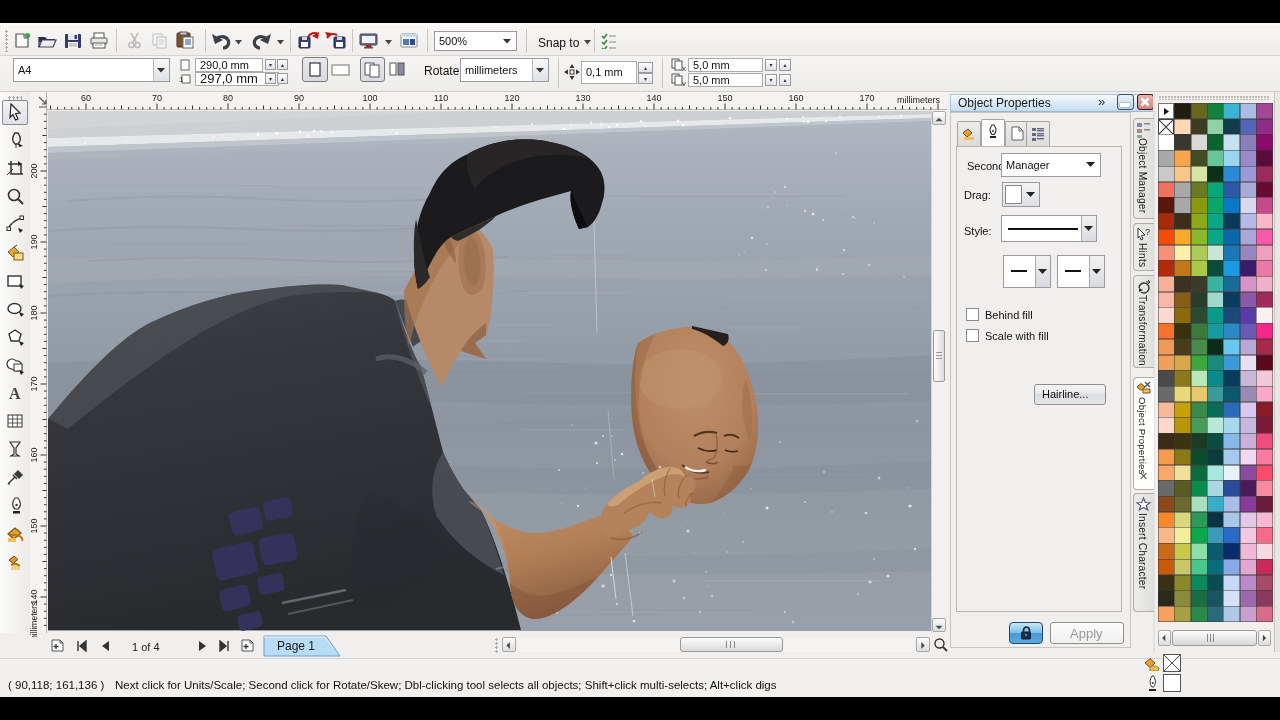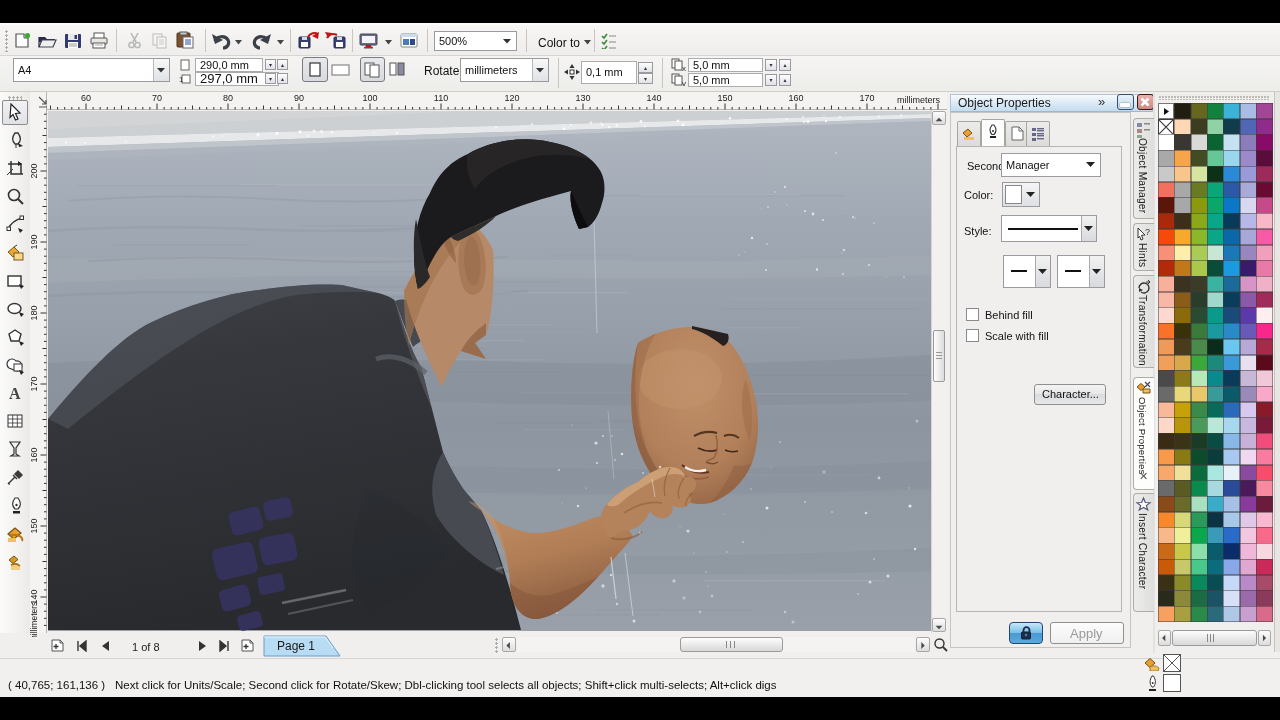--- a/index.html
+++ b/index.html
@@ -95,21 +95,21 @@
     <rect x="1" y="2" width="16" height="3" fill="#c8dcf0"></rect>
     <rect x="3" y="7" width="6" height="6" fill="#4a7ab8"></rect>
     <rect x="10" y="7" width="5" height="6" fill="#2a4a88"></rect>
   </svg>
 <div style="position:absolute;left:427px;top:29px;width:1px;height:23px;background:#c9c6c2"></div>
 <div class="fld" style="left:434px;top:31px;width:83px;height:20px;line-height:18px;border-color:#9a9aa0">500%</div>
 <svg style="position:absolute;left:503px;top:39px" width="8" height="5">
     <path d="M0,0 L8,0 L4,4.5 Z" fill="#333"></path>
   </svg>
 <div style="position:absolute;left:526px;top:29px;width:1px;height:23px;background:#c9c6c2"></div>
-<div class="lbl" style="left:538px;top:36px;font-size:12px">Color to</div>
+<div class="lbl" style="left:538px;top:36px;font-size:12px">Snap to</div>
 <svg style="position:absolute;left:584px;top:40px" width="7" height="5">
     <path d="M0,0 L7,0 L3.5,4.5 Z" fill="#444"></path>
   </svg>
 <div style="position:absolute;left:594px;top:29px;width:1px;height:23px;background:#c9c6c2"></div>
 <svg style="position:absolute;left:600px;top:33px" width="17" height="16" viewBox="0 0 17 16">
     <path d="M2,3 l2,2 l3,-4 M2,9 l2,2 l3,-4 M2,15 l2,2 l3,-4" stroke="#3a8a3a" stroke-width="1.6" fill="none"></path>
     <line x1="9" y1="3" x2="16" y2="3" stroke="#888"></line>
     <line x1="9" y1="9" x2="16" y2="9" stroke="#888"></line>
     <line x1="9" y1="15" x2="16" y2="15" stroke="#888"></line>
   </svg>
@@ -816,21 +816,21 @@
     <path d="M2,2 h8 l3,3 v8 h-11 z" fill="#fff" stroke="#555"></path>
     <path d="M10,2 v3 h3" fill="none" stroke="#555"></path>
     <path d="M6,6 v5 M3.5,8.5 h5" stroke="#333" stroke-width="1.3"></path>
   </svg>
 <svg style="position:absolute;left:75px;top:640px" width="13" height="12" viewBox="0 0 13 12">
     <path d="M3,1 v10 M11,1 L5,6 L11,11 Z" stroke="#333" fill="#333" stroke-width="1.4"></path>
   </svg>
 <svg style="position:absolute;left:99px;top:640px" width="12" height="12" viewBox="0 0 12 12">
     <path d="M10,1 L3,6 L10,11 Z" fill="#333"></path>
   </svg>
-<div class="lbl" style="left:132px;top:641px;font-size:11px;color:#222">1 of 8</div>
+<div class="lbl" style="left:132px;top:641px;font-size:11px;color:#222">1 of 4</div>
 <svg style="position:absolute;left:197px;top:640px" width="12" height="12" viewBox="0 0 12 12">
     <path d="M2,1 L9,6 L2,11 Z" fill="#333"></path>
   </svg>
 <svg style="position:absolute;left:218px;top:640px" width="13" height="12" viewBox="0 0 13 12">
     <path d="M10,1 v10 M2,1 L8,6 L2,11 Z" stroke="#333" fill="#333" stroke-width="1.4"></path>
   </svg>
 <svg style="position:absolute;left:240px;top:638px" width="16" height="15" viewBox="0 0 16 15">
     <path d="M2,2 h8 l3,3 v8 h-11 z" fill="#fff" stroke="#555"></path>
     <path d="M10,2 v3 h3" fill="none" stroke="#555"></path>
     <path d="M6,6 v5 M3.5,8.5 h5" stroke="#333" stroke-width="1.3"></path>
@@ -892,21 +892,21 @@
     <rect x="8" y="10" width="7" height="1.4" fill="#668"></rect>
     <rect x="3" y="13" width="4" height="3" fill="#668"></rect>
     <rect x="8" y="13" width="7" height="1.4" fill="#668"></rect>
   </svg>
 <div class="abs" style="left:956px;top:146px;width:166px;height:466px;background:#f0efee;border:1px solid #b8b5b1"></div>
 <div class="lbl" style="left:967px;top:160px">Second</div>
 <div class="fld" style="left:1001px;top:153px;width:100px;height:24px;line-height:22px;border-color:#9a9aa0">Manager</div>
 <svg style="position:absolute;left:1086px;top:162px" width="9" height="6">
     <path d="M0,0 L9,0 L4.5,5 Z" fill="#222"></path>
   </svg>
-<div class="lbl" style="left:964px;top:189px">Color:</div>
+<div class="lbl" style="left:964px;top:189px">Drag:</div>
 <div class="abs" style="left:1002px;top:182px;width:38px;height:25px;background:linear-gradient(#f4f4f4,#dee0e4);border:1px solid #9a9aa0"></div>
 <div class="abs" style="left:1005px;top:185px;width:17px;height:19px;background:#fff;border:1px solid #888"></div>
 <svg style="position:absolute;left:1026px;top:192px" width="9" height="6">
     <path d="M0,0 L9,0 L4.5,5 Z" fill="#222"></path>
   </svg>
 <div class="lbl" style="left:964px;top:225px">Style:</div>
 <div class="abs" style="left:1001px;top:215px;width:96px;height:27px;background:#fff;border:1px solid #9a9aa0"></div>
 <div class="abs" style="left:1008px;top:228px;width:70px;height:2px;background:#111"></div>
 <div class="abs" style="left:1081px;top:216px;width:15px;height:25px;background:linear-gradient(#f2f2f2,#d8dade);border-left:1px solid #a8a8ae"></div>
 <svg style="position:absolute;left:1084px;top:226px" width="9" height="6">
@@ -922,21 +922,21 @@
 <div class="abs" style="left:1065px;top:270px;width:16px;height:2px;background:#111"></div>
 <div class="abs" style="left:1089px;top:256px;width:15px;height:31px;background:linear-gradient(#f2f2f2,#d8dade);border-left:1px solid #a8a8ae"></div>
 <svg style="position:absolute;left:1092px;top:269px" width="9" height="6">
     <path d="M0,0 L9,0 L4.5,5 Z" fill="#222"></path>
   </svg>
 <div class="abs" style="left:966px;top:308px;width:13px;height:13px;background:#fff;border:1px solid #8a8a90"></div>
 <div class="lbl" style="left:985px;top:309px">Behind fill</div>
 <div class="abs" style="left:966px;top:329px;width:13px;height:13px;background:#fff;border:1px solid #8a8a90"></div>
 <div class="lbl" style="left:985px;top:330px">Scale with fill</div>
 <div class="btn97" style="left:1034px;top:384px;width:72px;height:21px"></div>
-<div class="lbl" style="left:1042px;top:388px">Character...</div>
+<div class="lbl" style="left:1042px;top:388px">Hairline...</div>
 <div class="abs" style="left:1009px;top:622px;width:34px;height:22px;background:linear-gradient(#c8e8f8,#7cc0e8 48%,#4a9ad4 52%,#5aaade);border:1.5px solid #23486e;border-radius:4px"></div>
 <svg style="position:absolute;left:1020px;top:626px" width="12" height="14">
     <rect x="1.5" y="6" width="9" height="7" rx="1" fill="#1c2c48" stroke="#14203a"></rect>
     <path d="M3.5,6 v-1.5 a2.5,2.8 0 0 1 6,0 v1.5" fill="none" stroke="#1c2c48" stroke-width="1.8"></path>
     <circle cx="6" cy="9" r="1.2" fill="#4a88b8"></circle>
   </svg>
 <div class="btn97" style="left:1050px;top:622px;width:74px;height:22px;background:linear-gradient(#fcfcfc,#f0f0f1)"></div>
 <div class="lbl" style="left:1070px;top:626px;color:#9a9a9a;font-size:13px">Apply</div>
 <div class="abs" style="left:1153px;top:93px;width:2px;height:560px;background:#e4e2df"></div>
 <div class="abs" style="left:1133px;top:118px;width:21px;height:101px;background:linear-gradient(90deg,#ececeb,#dededc);border:1px solid #b0ada9;border-radius:4px 0 0 4px;border-right:none"></div>
@@ -1217,21 +1217,21 @@
     </svg></div>
 <div class="abs" style="left:1258px;top:630px;width:13px;height:16px;background:linear-gradient(#fdfdfd,#dcdcdc);border:1px solid #a8a8a8;border-radius:2px"><svg width="11" height="14" viewBox="0 0 14 13">
       <path d="M5,2.5 L9,6.5 L5,10.5 Z" fill="#4a4a4a"></path>
     </svg></div>
 <div class="abs" style="left:1172px;top:630px;width:85px;height:16px;background:linear-gradient(#fdfdfd,#d8d8d8);border:1px solid #9a9a9a;border-radius:3px"></div>
 <div class="abs" style="left:1207px;top:634px;width:1px;height:8px;background:#888"></div>
 <div class="abs" style="left:1210px;top:634px;width:1px;height:8px;background:#888"></div>
 <div class="abs" style="left:1213px;top:634px;width:1px;height:8px;background:#888"></div>
 <div class="abs" style="left:1274px;top:92px;width:6px;height:560px;background:#e8e6e3;border-left:1px solid #c8c5c1"></div>
 <div class="abs" style="left:0;top:658px;width:1280px;height:39px;background:#f1f0ee;border-top:1px solid #d8d5d1"></div>
-<div class="lbl" style="left:8px;top:679px;font-size:11.5px;color:#111">( 40,765; 161,136 )</div>
+<div class="lbl" style="left:8px;top:679px;font-size:11.5px;color:#111">( 90,118; 161,136 )</div>
 <div class="lbl" style="left:115px;top:679px;font-size:11.5px;color:#111">Next click for Units/Scale; Second click for Rotate/Skew; Dbl-clicking tool selects all objects; Shift+click multi-selects; Alt+click digs</div>
 <svg style="position:absolute;left:1143px;top:656px" width="17" height="15" viewBox="0 0 17 15">
     <path d="M2,7 l5,-4.5 5,4.5 -5,4.5 z" fill="#e8a030" stroke="#7a5010"></path>
     <path d="M7,11 c4,-2 7,-1 9,1 l-1,3 h-8 z" fill="#f0c060" stroke="#a87a20"></path>
   </svg>
 <svg style="position:absolute;left:1163px;top:654px" width="18" height="18">
     <rect x="0.5" y="0.5" width="17" height="17" fill="#fff" stroke="#555"></rect>
     <path d="M0,0 L18,18 M18,0 L0,18" stroke="#555"></path>
   </svg>
 <svg style="position:absolute;left:1146px;top:675px" width="12" height="17" viewBox="0 0 12 17">

